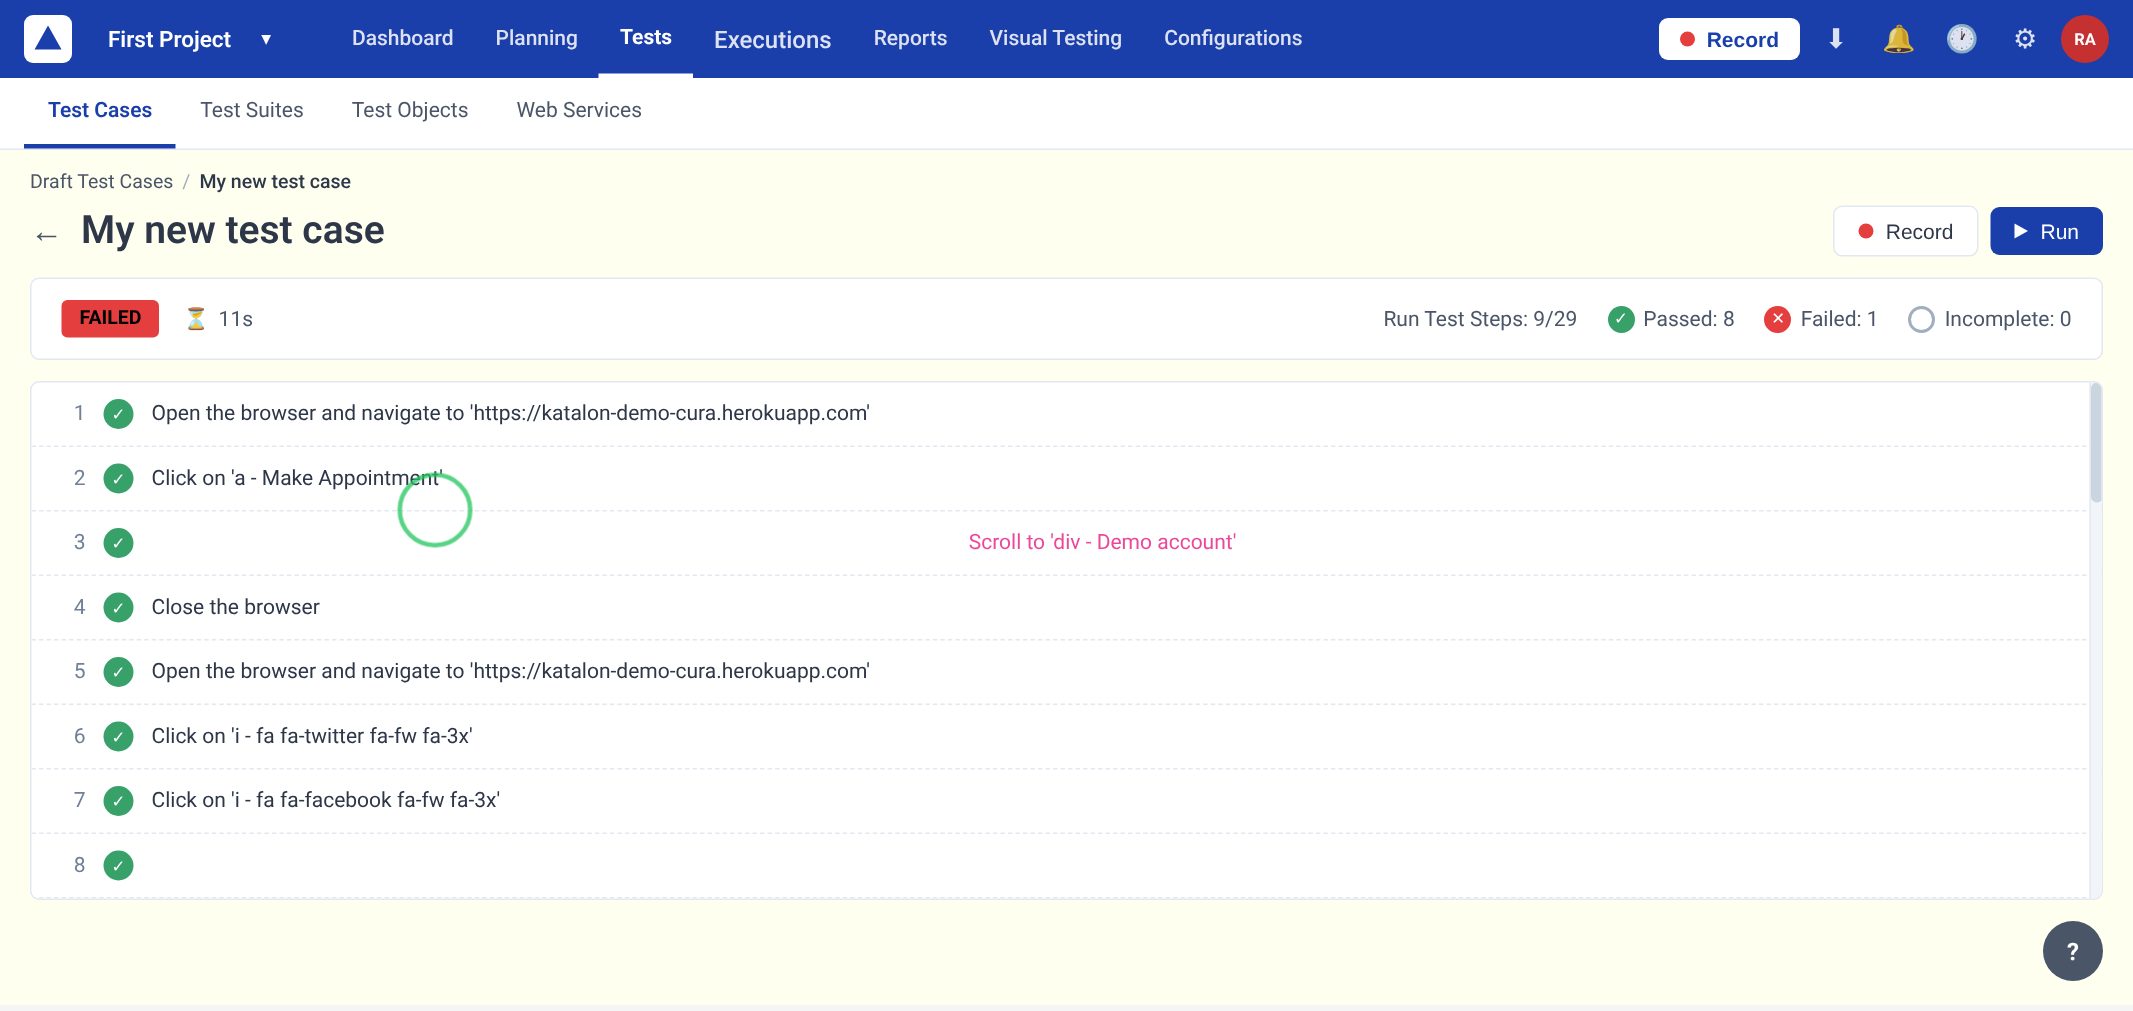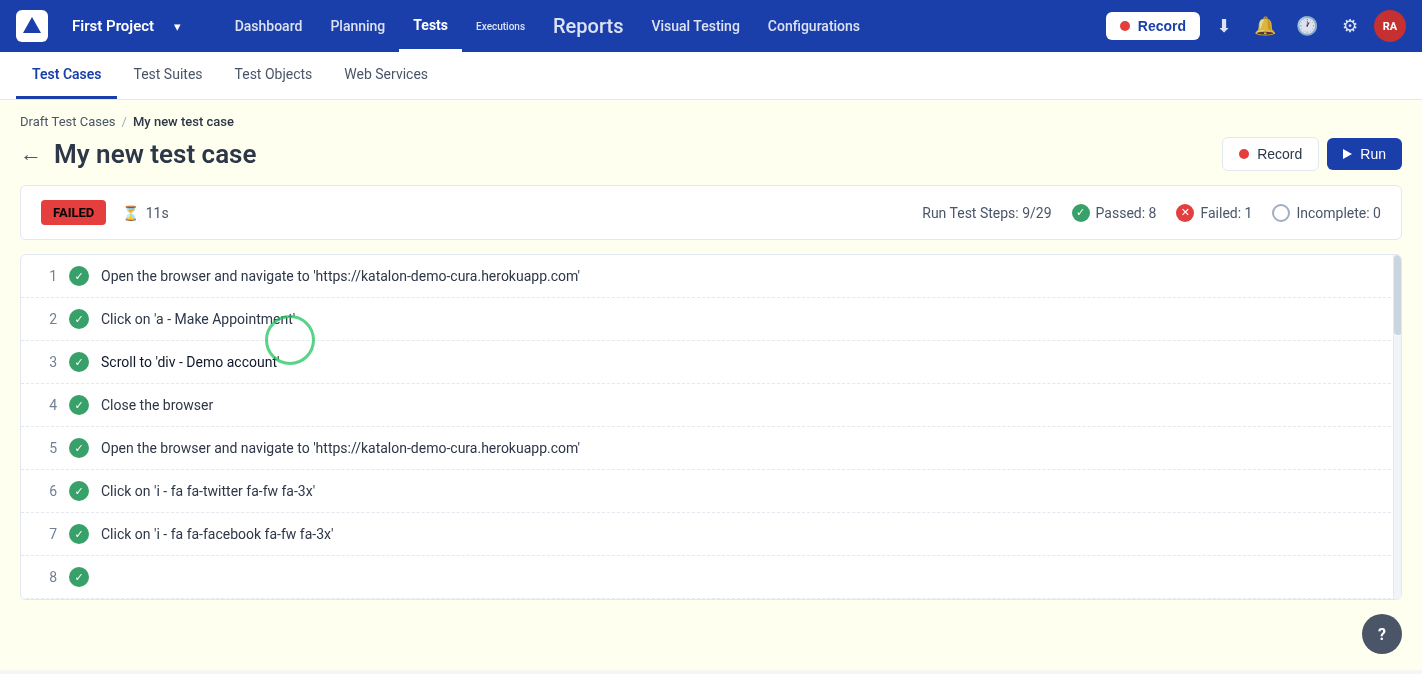--- a/index.html
+++ b/index.html
@@ -12,22 +12,22 @@
   <div style="width:32px;height:32px;background:white;border-radius:6px;display:flex;align-items:center;justify-content:center;margin-right:8px;flex-shrink:0;">
     <div style="width:0;height:0;border-left:9px solid transparent;border-right:9px solid transparent;border-bottom:16px solid #1a3faa;margin-top:-2px;"></div>
   </div>
   <span style="color:white;font-weight:600;font-size:15px;margin-right:4px;cursor:pointer;">First Project</span>
   <span style="color:white;font-size:13px;margin-right:24px;cursor:pointer;">▾</span>
 
   <div style="display:flex;flex:1;align-items:center;">
     <a style="color:rgba(255,255,255,0.85);text-decoration:none;padding:0 14px;height:52px;display:flex;align-items:center;font-size:14px;font-weight:500;">Dashboard</a>
     <a style="color:rgba(255,255,255,0.85);text-decoration:none;padding:0 14px;height:52px;display:flex;align-items:center;font-size:14px;font-weight:500;">Planning</a>
     <a style="color:white;text-decoration:none;padding:0 14px;height:52px;display:flex;align-items:center;font-size:14px;font-weight:700;border-bottom:3px solid white;">Tests</a>
-    <a style="color:rgba(255,255,255,0.85);text-decoration:none;padding:16px 14px;height:52px;display:flex;align-items:center;font-size:10px;font-weight:500;">Executions</a>
-    <a style="color:rgba(255,255,255,0.85);text-decoration:none;padding:0 14px;height:41px;display:flex;align-items:center;font-size:20px;font-weight:500;">Reports</a>
+    <a style="color:rgba(255,255,255,0.85);text-decoration:none;padding:16px 14px;height:52px;display:flex;align-items:center;font-size:16px;font-weight:500;">Executions</a>
+    <a style="color:rgba(255,255,255,0.85);text-decoration:none;padding:0 14px;height:41px;display:flex;align-items:center;font-size:14px;font-weight:500;">Reports</a>
     <a style="color:rgba(255,255,255,0.85);text-decoration:none;padding:0 14px;height:52px;display:flex;align-items:center;font-size:14px;font-weight:500;">Visual Testing</a>
     <a style="color:rgba(255,255,255,0.85);text-decoration:none;padding:0 14px;height:44px;display:flex;align-items:center;font-size:14px;font-weight:500;">Configurations</a>
   </div>
 
   <div style="display:flex;align-items:center;gap:6px;">
     <button style="background:white;border:none;border-radius:6px;padding:6px 14px;display:flex;align-items:center;gap:8px;font-size:14px;font-weight:600;color:#1a3faa;cursor:pointer;">
       <span style="width:10px;height:10px;background:#e53e3e;border-radius:50%;display:inline-block;"></span>
       <span>Record</span>
     </button>
     <button style="color:rgba(255,255,255,0.85);background:none;border:none;width:36px;height:36px;display:flex;align-items:center;justify-content:center;font-size:18px;cursor:pointer;border-radius:4px;">⬇</button>
@@ -102,21 +102,21 @@
           <span style="flex: 1 1 0%; color: rgb(45, 55, 72); padding-right: 16px;">Open the browser and navigate to 'https://katalon-demo-cura.herokuapp.com'</span>
         </div>
         <div style="display: flex; align-items: center; padding: 11px 16px; border-bottom: 1px dashed rgb(226, 232, 240); gap: 12px; font-size: 14px; color: rgb(45, 55, 72); cursor: pointer;">
           <span style="width: 20px; color: rgb(113, 128, 150); font-size: 14px; text-align: right; flex-shrink: 0;">2</span>
           <span style="width: 20px; height: 20px; border-radius: 50%; background: rgb(56, 161, 105); display: inline-flex; align-items: center; justify-content: center; color: white; font-size: 11px; flex-shrink: 0;">✓</span>
           <span style="flex: 1 1 0%; color: rgb(45, 55, 72); padding-right: 16px;">Click on 'a - Make Appointment'</span>
         </div>
         <div style="display: flex; align-items: center; padding: 11px 16px; border-bottom: 1px dashed rgb(226, 232, 240); gap: 12px; font-size: 14px; color: rgb(45, 55, 72); cursor: pointer;">
           <span style="width: 20px; color: rgb(113, 128, 150); font-size: 14px; text-align: right; flex-shrink: 0;">3</span>
           <span style="width: 20px; height: 20px; border-radius: 50%; background: rgb(56, 161, 105); display: inline-flex; align-items: center; justify-content: center; color: white; font-size: 11px; flex-shrink: 0;">✓</span>
-          <span style="flex: 1 1 0%; color: #0f172a; padding-right: 16px;">Scroll to 'div - Demo account'</span>
+          <span style="flex: 1 1 0%; color: #ec4899; padding-right: 16px; text-align: center;">Scroll to 'div - Demo account'</span>
         </div>
         <div style="display: flex; align-items: center; padding: 11px 16px; border-bottom: 1px dashed rgb(226, 232, 240); gap: 12px; font-size: 14px; color: rgb(45, 55, 72); cursor: pointer;">
           <span style="width: 20px; color: rgb(113, 128, 150); font-size: 14px; text-align: right; flex-shrink: 0;">4</span>
           <span style="width: 20px; height: 20px; border-radius: 50%; background: rgb(56, 161, 105); display: inline-flex; align-items: center; justify-content: center; color: white; font-size: 11px; flex-shrink: 0;">✓</span>
           <span style="flex: 1 1 0%; color: rgb(45, 55, 72); padding-right: 16px;">Close the browser</span>
         </div>
         <div style="display: flex; align-items: center; padding: 11px 16px; border-bottom: 1px dashed rgb(226, 232, 240); gap: 12px; font-size: 14px; color: rgb(45, 55, 72); cursor: pointer;">
           <span style="width: 20px; color: rgb(113, 128, 150); font-size: 14px; text-align: right; flex-shrink: 0;">5</span>
           <span style="width: 20px; height: 20px; border-radius: 50%; background: rgb(56, 161, 105); display: inline-flex; align-items: center; justify-content: center; color: white; font-size: 11px; flex-shrink: 0;">✓</span>
           <span style="flex: 1 1 0%; color: rgb(45, 55, 72); padding-right: 16px;">Open the browser and navigate to 'https://katalon-demo-cura.herokuapp.com'</span>

